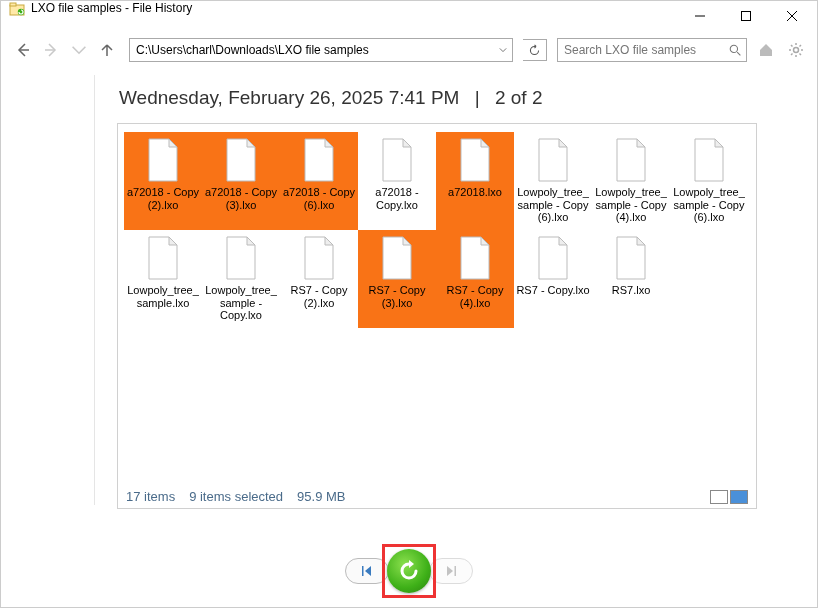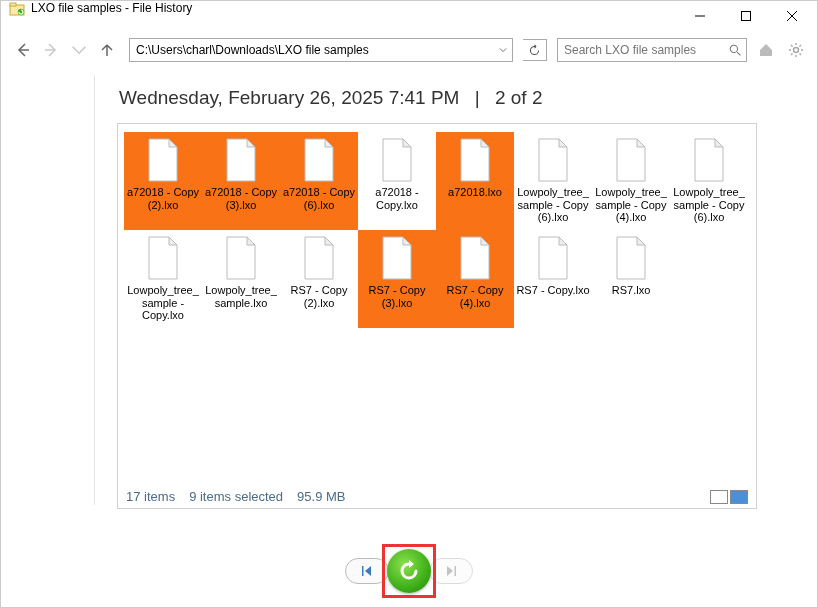--- a/index.html
+++ b/index.html
@@ -237,30 +237,30 @@
             </div>
             <div class="fname">Lowpoly_tree_sample - Copy (6).lxo</div>
           </div>
           <div class="item">
             <div class="fileicon">
               <svg viewBox="0 0 36 46">
                 <path d="M4 2 L24 2 L32 10 L32 44 L4 44 Z" fill="#fff" stroke="#bbb"></path>
                 <path d="M24 2 L24 10 L32 10 Z" fill="#eee" stroke="#bbb"></path>
               </svg>
             </div>
+            <div class="fname">Lowpoly_tree_sample.lxo</div>
+          </div>
+          <div class="item">
+            <div class="fileicon">
+              <svg viewBox="0 0 36 46">
+                <path d="M4 2 L24 2 L32 10 L32 44 L4 44 Z" fill="#fff" stroke="#bbb"></path>
+                <path d="M24 2 L24 10 L32 10 Z" fill="#eee" stroke="#bbb"></path>
+              </svg>
+            </div>
             <div class="fname">Lowpoly_tree_sample - Copy.lxo</div>
-          </div>
-          <div class="item">
-            <div class="fileicon">
-              <svg viewBox="0 0 36 46">
-                <path d="M4 2 L24 2 L32 10 L32 44 L4 44 Z" fill="#fff" stroke="#bbb"></path>
-                <path d="M24 2 L24 10 L32 10 Z" fill="#eee" stroke="#bbb"></path>
-              </svg>
-            </div>
-            <div class="fname">Lowpoly_tree_sample.lxo</div>
           </div>
           <div class="item">
             <div class="fileicon">
               <svg viewBox="0 0 36 46">
                 <path d="M4 2 L24 2 L32 10 L32 44 L4 44 Z" fill="#fff" stroke="#bbb"></path>
                 <path d="M24 2 L24 10 L32 10 Z" fill="#eee" stroke="#bbb"></path>
               </svg>
             </div>
             <div class="fname">RS7 - Copy (2).lxo</div>
           </div>

